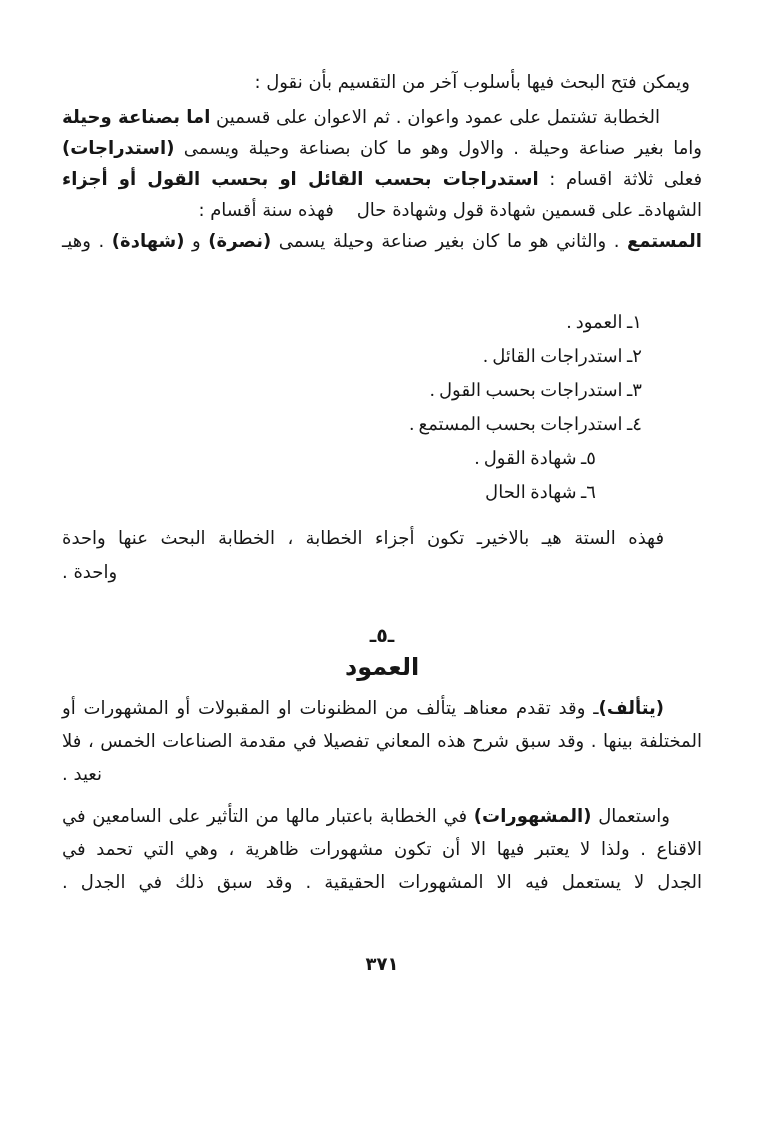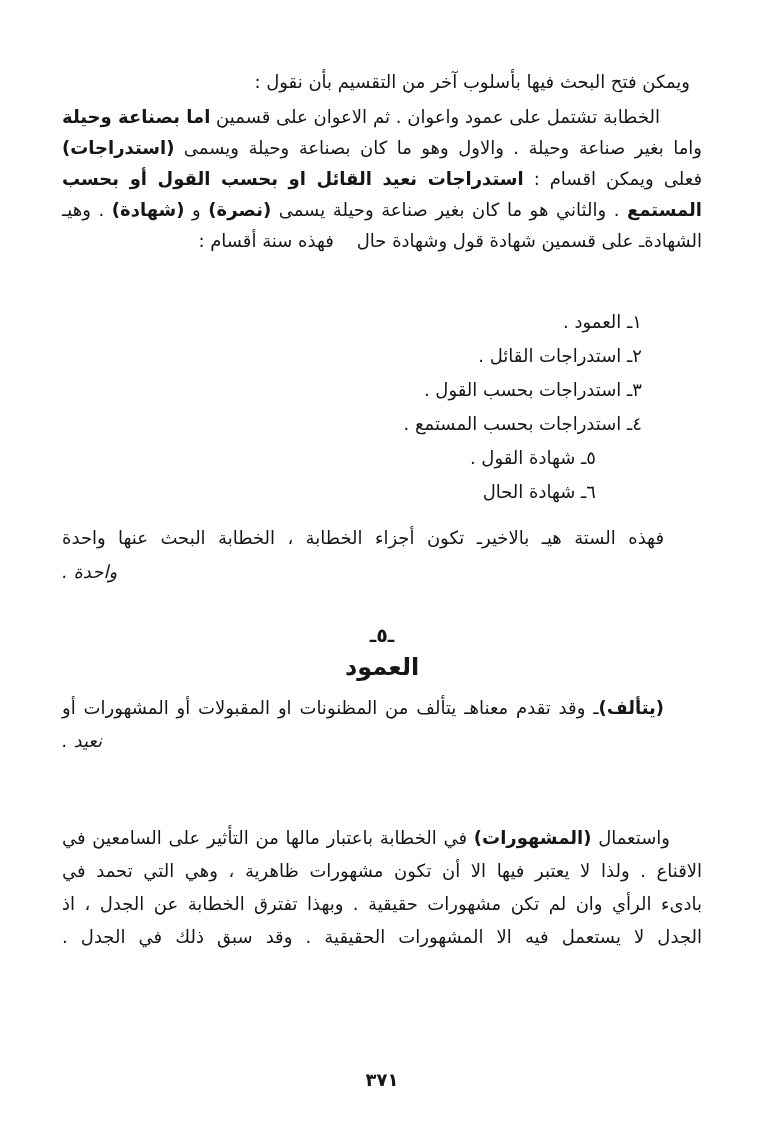--- a/index.html
+++ b/index.html
@@ -28,27 +28,26 @@
     text-align: right;
     white-space: normal;
   }
   .just {
     text-align: justify;
     text-align-last: justify;
   }
   .flush-left {
     text-align: left;
     text-align-last: left;
-    font-style: italic;
   }
   .ind12 { padding-left: 0; padding-right: 12px; }
-  .ind32 { padding-right: 32px; margin-top: 22px; }
+  .ind32 { padding-right: 32px; }
   .ind38 { padding-right: 38px; }
   .ind42 { padding-right: 42px; }
-  .list .line { line-height: 34px; }
+  .list .line { line-height: 34px; font-family: Liberation Serif, serif; }
   .li14 { padding-right: 60px; }
   .li56 { padding-right: 106px; }
   .center {
     text-align: right;
     text-align-last: center;
   }
   .bold, .bseg { font-weight: bold; }
   .heading-num { font-size: 19px; letter-spacing: 1px; }
   .heading-title { font-size: 24px; }
   .pagenum { font-size: 18px; letter-spacing: 2px; }
@@ -58,23 +57,23 @@
 
 <div class="page">
 
   <div class="col" style="top:66px">
     <div class="line ind12">ويمكن فتح البحث فيها بأسلوب آخر من التقسيم بأن نقول :</div>
   </div>
 
   <div class="col" style="top:101px">
     <div class="line just ind42"><span>الخطابة تشتمل على عمود واعوان . ثم الاعوان على قسمين </span><span class="bseg">اما بصناعة وحيلة</span></div>
     <div class="line just"><span>واما بغير صناعة وحيلة . والاول وهو ما كان بصناعة وحيلة ويسمى </span><span class="bseg">(استدراجات)</span></div>
-    <div class="line just"><span>فعلى ويمكن اقسام : </span><span class="bseg">استدراجات نعيد القائل او بحسب القول أو بحسب</span></div>
+    <div class="line just"><span>فعلى ثلاثة اقسام : </span><span class="bseg">استدراجات بحسب القائل او بحسب القول أو أجزاء</span></div>
+    <div class="line"><span>الشهادةـ على قسمين شهادة قول وشهادة حال&nbsp;&nbsp;&nbsp;&nbsp;فهذه سنة أقسام :</span></div>
     <div class="line just"><span class="bseg">المستمع</span><span> . والثاني هو ما كان بغير صناعة وحيلة يسمى </span><span class="bseg">(نصرة)</span><span> و </span><span class="bseg">(شهادة)</span><span> . وهيـ</span></div>
-    <div class="line"><span>الشهادةـ على قسمين شهادة قول وشهادة حال&nbsp;&nbsp;&nbsp;&nbsp;فهذه سنة أقسام :</span></div>
   </div>
 
   <div class="col list" style="top:305px">
     <div class="line li14">١ـ العمود .</div>
     <div class="line li14">٢ـ استدراجات القائل .</div>
     <div class="line li14">٣ـ استدراجات بحسب القول .</div>
     <div class="line li14">٤ـ استدراجات بحسب المستمع .</div>
     <div class="line li56">٥ـ شهادة القول .</div>
     <div class="line li56">٦ـ شهادة الحال</div>
   </div>
@@ -86,28 +85,28 @@
 
   <div class="col" style="top:620px">
     <div class="line center bold heading-num">ـ٥ـ</div>
   </div>
   <div class="col" style="top:652px">
     <div class="line center bold heading-title">العمود</div>
   </div>
 
   <div class="col" style="top:691px">
     <div class="line just ind38" style="line-height:33px"><span class="bseg">(يتألف)</span><span>ـ وقد تقدم معناهـ يتألف من المظنونات او المقبولات أو المشهورات أو</span></div>
+    <div class="line just" style="line-height:33px"><span>المختلفة بينها . وقد سبق شرح هذه المعاني تفصيلا في مقدمة الصناعات الخمس ، فلا</span></div>
     <div class="line flush-left" style="line-height:33px">نعيد .</div>
   </div>
 
   <div class="col" style="top:799px">
     <div class="line just ind32" style="line-height:33px"><span>واستعمال </span><span class="bseg">(المشهورات)</span><span> في الخطابة باعتبار مالها من التأثير على السامعين في</span></div>
     <div class="line just" style="line-height:33px"><span>الاقناع . ولذا لا يعتبر فيها الا أن تكون مشهورات ظاهرية ، وهي التي تحمد في</span></div>
-    <div class="line just" style="line-height:33px"><span>بادىء الرأي وان لم تكن مشهورات حقيقية . وبهذا تفترق الخطابة عن الجدل ، اذ</span></div>
     <div class="line just" style="line-height:33px"><span>الجدل لا يستعمل فيه الا المشهورات الحقيقية . وقد سبق ذلك في الجدل .</span></div>
   </div>
 
 
-  <div class="col" style="top:1064px">
+  <div class="col" style="top:948px">
     <div class="line center bold pagenum">٣٧١</div>
   </div>
 
 </div>
 
 </body></html>

